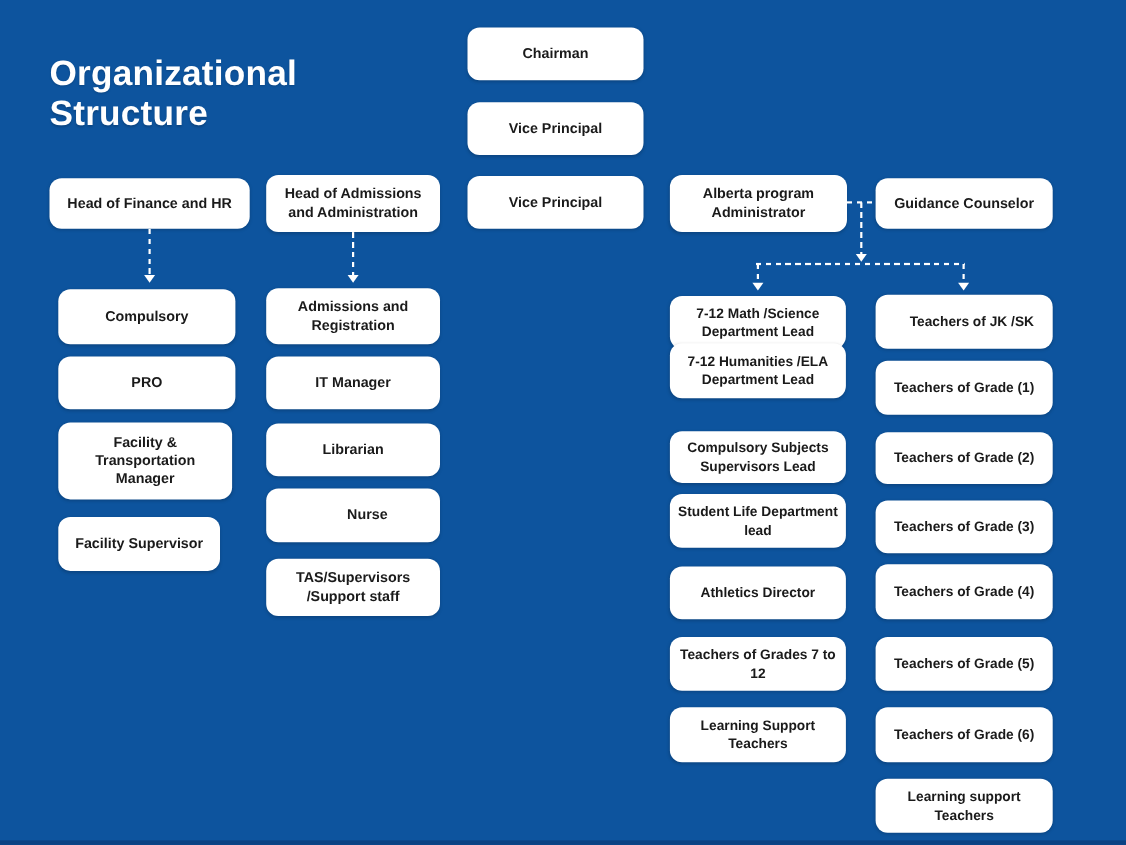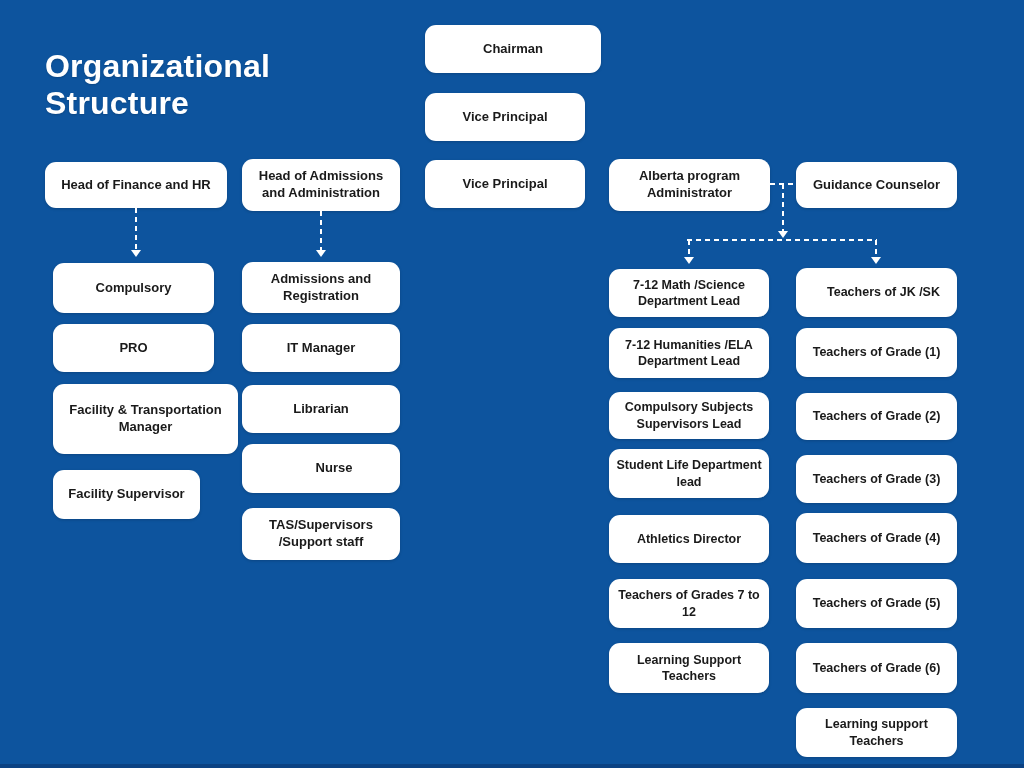--- a/index.html
+++ b/index.html
@@ -50,30 +50,30 @@
 </head>
 <body>
 
 <div class="canvas">
 
   <div class="page-title">
     <div>Organizational</div>
     <div>Structure</div>
   </div>
 
-  <div class="node" style="left:425px;top:25px;width:176px;min-height:48px;">Chairman</div>
+  <div class="node" style="left:425px;top:25px;width:160px;min-height:48px;">Chairman</div>
   <div class="node" style="left:425px;top:93px;width:160px;min-height:48px;">Vice Principal</div>
   <div class="node" style="left:425px;top:160px;width:160px;min-height:48px;">Vice Principal</div>
 
   <div class="node" style="left:45px;top:162px;width:182px;min-height:46px;">Head of Finance and HR</div>
   <div class="vline" style="left:135px;top:208px;height:42px;"></div>
   <div class="arrow-down" style="left:131px;top:250px;"></div>
   <div class="node" style="left:53px;top:263px;width:161px;min-height:50px;">Compulsory</div>
   <div class="node" style="left:53px;top:324px;width:161px;min-height:48px;">PRO</div>
-  <div class="node" style="left:53px;top:384px;width:185px;min-height:70px;">Facility &amp; Transportation Manager</div>
+  <div class="node" style="left:53px;top:384px;width:158px;min-height:70px;">Facility &amp; Transportation Manager</div>
   <div class="node" style="left:53px;top:470px;width:147px;min-height:49px;">Facility Supervisor</div>
 
   <div class="node" style="left:242px;top:159px;width:158px;min-height:52px;">Head of Admissions and Administration</div>
   <div class="vline" style="left:320px;top:211px;height:39px;"></div>
   <div class="arrow-down" style="left:316px;top:250px;"></div>
   <div class="node" style="left:242px;top:262px;width:158px;min-height:51px;">Admissions and Registration</div>
   <div class="node" style="left:242px;top:324px;width:158px;min-height:48px;">IT Manager</div>
   <div class="node" style="left:242px;top:385px;width:158px;min-height:48px;">Librarian</div>
   <div class="node" style="left:242px;top:444px;width:158px;min-height:49px;padding-left:32px;">Nurse</div>
   <div class="node" style="left:242px;top:508px;width:158px;min-height:52px;">TAS/Supervisors /Support staff</div>
@@ -84,21 +84,21 @@
   <div class="hline" style="left:770px;top:183px;width:26px;"></div>
   <div class="vline" style="left:782px;top:184px;height:47px;"></div>
   <div class="arrow-down" style="left:778px;top:231px;"></div>
   <div class="hline" style="left:687px;top:239px;width:190px;"></div>
   <div class="vline" style="left:688px;top:240px;height:17px;"></div>
   <div class="arrow-down" style="left:684px;top:257px;"></div>
   <div class="vline" style="left:875px;top:240px;height:17px;"></div>
   <div class="arrow-down" style="left:871px;top:257px;"></div>
 
   <div class="node small" style="left:609px;top:269px;width:160px;min-height:48px;">7-12 Math /Science Department Lead</div>
-  <div class="node small" style="left:609px;top:328px;width:160px;min-height:50px;">7-12 Humanities /ELA Department Lead</div>
+  <div class="node small" style="left:609px;top:312px;width:160px;min-height:50px;">7-12 Humanities /ELA Department Lead</div>
   <div class="node small" style="left:609px;top:392px;width:160px;min-height:47px;">Compulsory Subjects Supervisors Lead</div>
   <div class="node small" style="left:609px;top:449px;width:160px;min-height:49px;">Student Life Department lead</div>
   <div class="node small" style="left:609px;top:515px;width:160px;min-height:48px;">Athletics Director</div>
   <div class="node small" style="left:609px;top:579px;width:160px;min-height:49px;">Teachers of Grades 7 to 12</div>
   <div class="node small" style="left:609px;top:643px;width:160px;min-height:50px;">Learning Support Teachers</div>
 
   <div class="node small" style="left:796px;top:268px;width:161px;min-height:49px;padding-left:20px;">Teachers of JK /SK</div>
   <div class="node small" style="left:796px;top:328px;width:161px;min-height:49px;">Teachers of Grade (1)</div>
   <div class="node small" style="left:796px;top:393px;width:161px;min-height:47px;">Teachers of Grade (2)</div>
   <div class="node small" style="left:796px;top:455px;width:161px;min-height:48px;">Teachers of Grade (3)</div>

